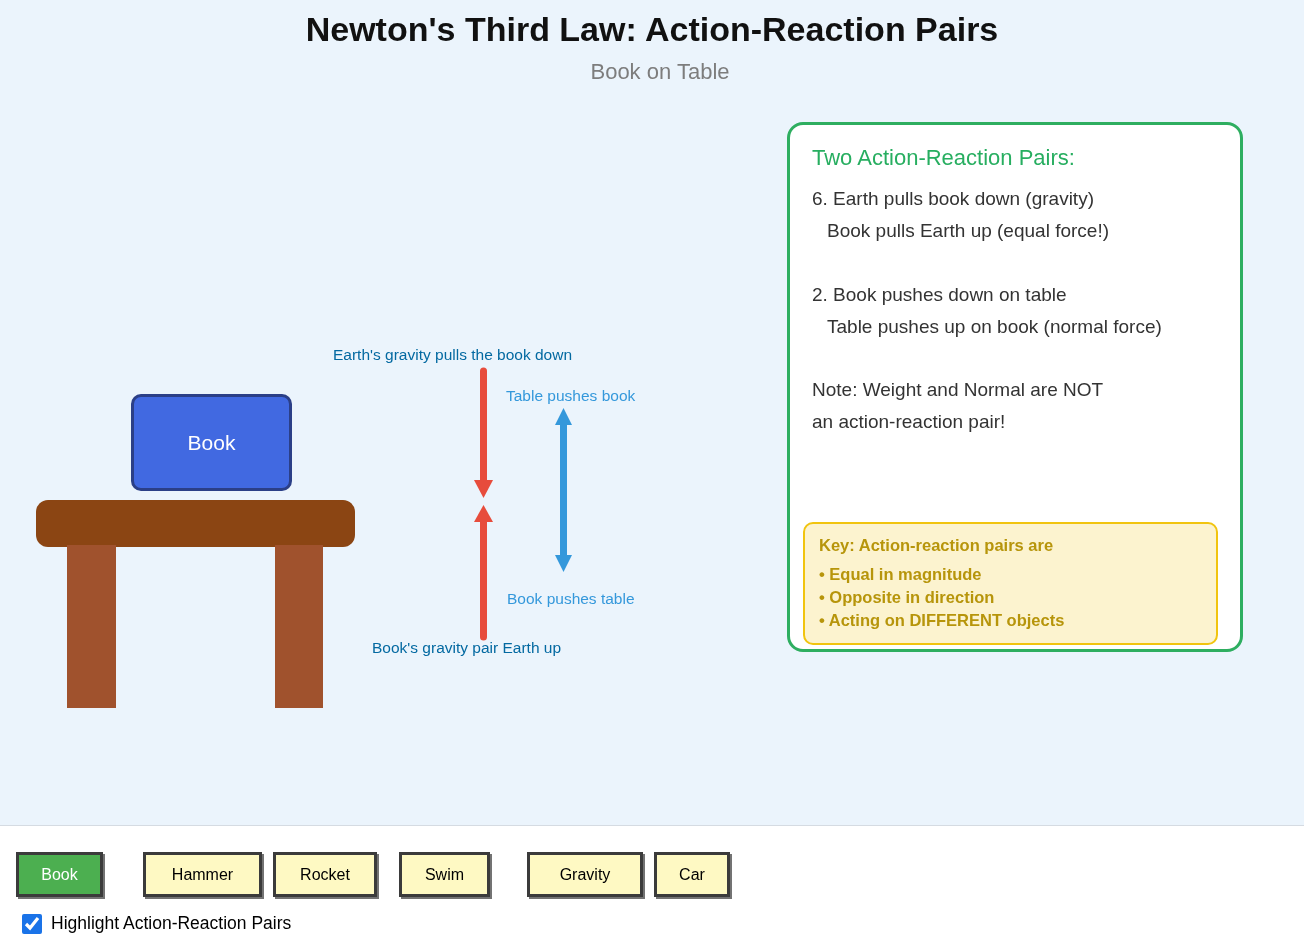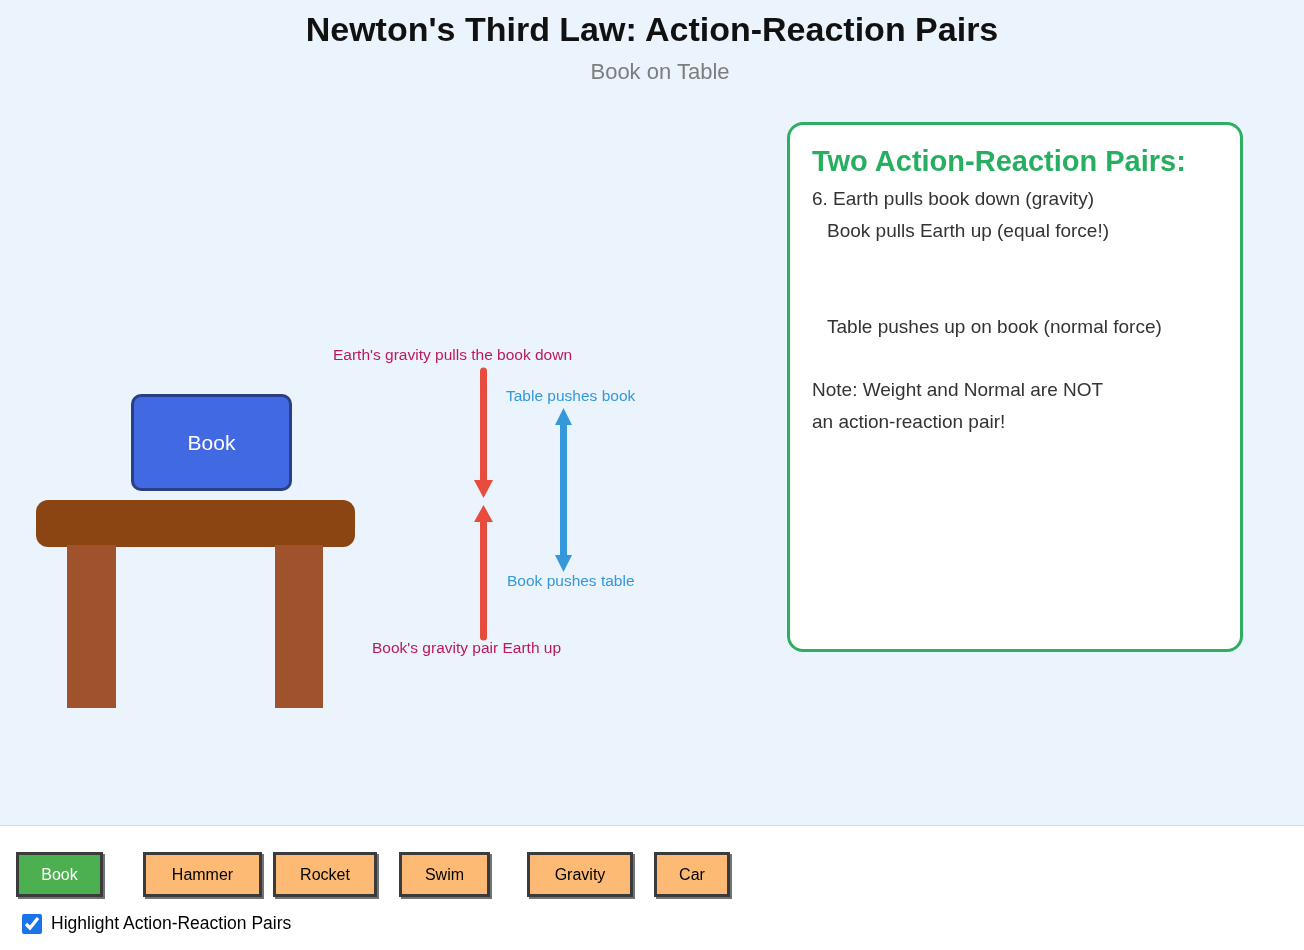--- a/index.html
+++ b/index.html
@@ -22,59 +22,59 @@
           color:#fff; font-size:21px; }
   .tabletop { position:absolute; left:36px; top:500px; width:319px; height:47px;
               background:#8B4513; border-radius:12px; }
   .leg { position:absolute; top:545px; width:49px; height:163px; background:#A0522D; }
   .leg.left  { left:67px; }
   .leg.right { left:275px; width:48px; }
 
   svg.arrows { position:absolute; left:0; top:0; pointer-events:none; }
 
   .flabel { position:absolute; font-size:15.5px; white-space:nowrap; }
-  .flabel.red  { color:#be185d; }
+  .flabel.red  { color:#0369a1; }
   .flabel.blue { color:#3498DB; }
   .lbl-earth-pulls { left:333px; top:346px; }
   .lbl-table-pushes { left:506px; top:387px; }
-  .lbl-book-pushes { left:507px; top:572px; }
+  .lbl-book-pushes { left:507px; top:590px; }
   .lbl-book-pulls { left:372px; top:639px; }
 
   
   .panel { position:absolute; left:787px; top:122px; width:456px; height:530px;
            background:#ffffff; border:3px solid #2EAE60; border-radius:16px; }
-  .panel .heading { position:absolute; left:22px; top:20px; font-size:29px; color:#27AE60;font-weight:bold; }
+  .panel .heading { position:absolute; left:22px; top:20px; font-size:22px; color:#27AE60; }
   
   .panel .line { position:absolute; font-size:19px; color:#333; white-space:nowrap; }
   .panel .l-p1a { left:22px; top:63px; }
   .panel .l-p1b { left:37px; top:95px; }
   .panel .l-p2a { left:22px; top:159px; }
   .panel .l-p2b { left:37px; top:191px; }
   .panel .l-n1  { left:22px; top:254px; }
   .panel .l-n2  { left:22px; top:286px; }
 
   .keybox { position:absolute; left:13px; top:397px; width:415px; height:123px;
             background:#FCF3CF; border:2px solid #F1C40F; border-radius:10px; }
   .keybox div { position:absolute; left:14px; font-size:16.5px; font-weight:bold;
                 color:#B7950B; white-space:nowrap; }
   .keybox .k1 { top:12px; } .keybox .k2 { top:41px; }
   .keybox .k3 { top:64px; } .keybox .k4 { top:87px; }
 
   
   .bottom { position:relative; width:1304px; height:123px; background:#ffffff; }
   .scenario-btn { position:absolute; top:26px; height:45px; border:3px solid #3b3b3b;
-                  background:#fdba74; color:#000; font-size:16px;
+                  background:#fef9c3; color:#000; font-size:16px;
                   font-family:"Liberation Sans", sans-serif;
                   box-shadow:2px 2px 0 rgba(0,0,0,0.55); cursor:pointer; }
   .scenario-btn.active { background:#4CAF50; color:#ffffff; }
   .btn-book    { left:16px;  width:87px; }
   .btn-hammer  { left:143px; width:119px; }
   .btn-rocket  { left:273px; width:104px; }
   .btn-swim    { left:399px; width:91px; }
-  .btn-gravity { left:527px; width:106px; }
+  .btn-gravity { left:527px; width:116px; }
   .btn-car     { left:654px; width:76px; }
 
   .check-row { position:absolute; left:22px; top:87px; display:flex; align-items:center; gap:9px; }
   .check-row input { width:20px; height:20px; accent-color:#1a73e8; cursor:pointer; }
   .check-row span { font-size:17.5px; color:#000; cursor:pointer; }
 </style>
 </head>
 <body>
 
 <div class="canvas">
@@ -106,24 +106,31 @@
 
   <div class="flabel red lbl-earth-pulls">Earth's gravity pulls the book down</div>
   <div class="flabel blue lbl-table-pushes">Table pushes book</div>
   <div class="flabel blue lbl-book-pushes">Book pushes table</div>
   <div class="flabel red lbl-book-pulls">Book's gravity pair Earth up</div>
 
   <div class="panel">
     <div class="heading">Two Action-Reaction Pairs:</div>
     <div class="line l-p1a">6. Earth pulls book down (gravity)</div>
     <div class="line l-p1b">Book pulls Earth up (equal force!)</div>
+    <div class="line l-p2a">2. Book pushes down on table</div>
     <div class="line l-p2b">Table pushes up on book (normal force)</div>
     <div class="line l-n1">Note: Weight and Normal are NOT</div>
     <div class="line l-n2">an action-reaction pair!</div>
 
+    <div class="keybox">
+      <div class="k1">Key: Action-reaction pairs are</div>
+      <div class="k2">• Equal in magnitude</div>
+      <div class="k3">• Opposite in direction</div>
+      <div class="k4">• Acting on DIFFERENT objects</div>
+    </div>
   </div>
 </div>
 
 <div class="bottom">
   <button class="scenario-btn active btn-book">Book</button>
   <button class="scenario-btn btn-hammer">Hammer</button>
   <button class="scenario-btn btn-rocket">Rocket</button>
   <button class="scenario-btn btn-swim">Swim</button>
   <button class="scenario-btn btn-gravity">Gravity</button>
   <button class="scenario-btn btn-car">Car</button>

